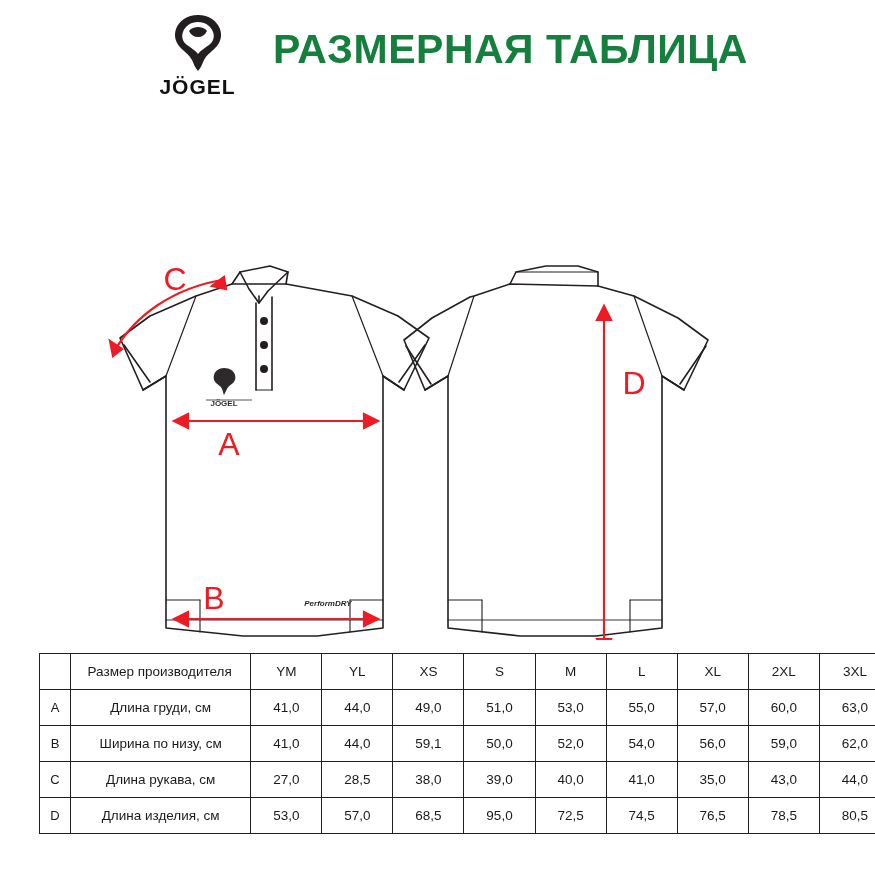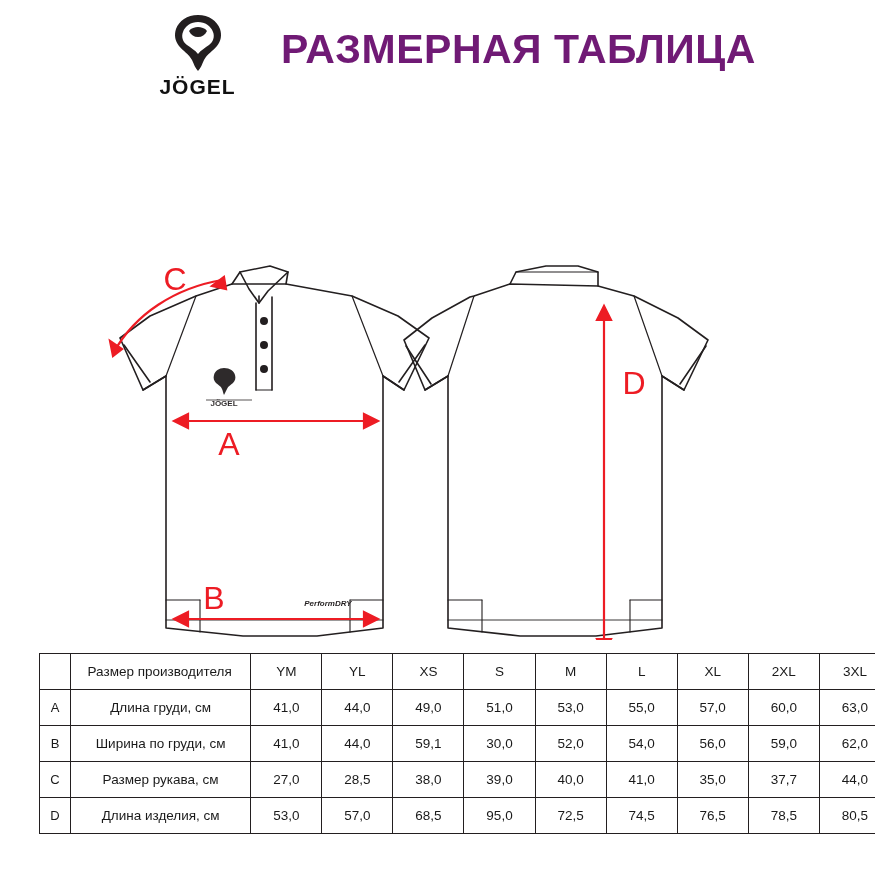--- a/index.html
+++ b/index.html
@@ -38,22 +38,22 @@
     font-size: 21px;
     letter-spacing: 1px;
     color: #111;
     margin-top: 2px;
   }
   .title {
     font-family: "Liberation Sans", sans-serif;
     font-weight: bold;
     font-size: 41px;
     letter-spacing: 0.5px;
-    color: #701a75;
-    margin-left: 36px;
+    color: #15803d;
+    margin-left: 28px;
     margin-top: -12px;
     white-space: nowrap;
   }
 
   
   .illustration {
     position: relative;
     width: 875px;
     height: 540px;
   }
@@ -236,43 +236,43 @@
         <td>51,0</td>
         <td>53,0</td>
         <td>55,0</td>
         <td>57,0</td>
         <td>60,0</td>
         <td>63,0</td>
       </tr>
 
       <tr>
         <td class="col-letter">B</td>
-        <td class="col-param">Ширина по груди, см</td>
+        <td class="col-param">Ширина по низу, см</td>
         <td>41,0</td>
         <td>44,0</td>
         <td>59,1</td>
-        <td>30,0</td>
+        <td>50,0</td>
         <td>52,0</td>
         <td>54,0</td>
         <td>56,0</td>
         <td>59,0</td>
         <td>62,0</td>
       </tr>
 
       <tr>
         <td class="col-letter">C</td>
-        <td class="col-param">Размер рукава, см</td>
+        <td class="col-param">Длина рукава, см</td>
         <td>27,0</td>
         <td>28,5</td>
         <td>38,0</td>
         <td>39,0</td>
         <td>40,0</td>
         <td>41,0</td>
         <td>35,0</td>
-        <td>37,7</td>
+        <td>43,0</td>
         <td>44,0</td>
       </tr>
 
       <tr>
         <td class="col-letter">D</td>
         <td class="col-param">Длина изделия, см</td>
         <td>53,0</td>
         <td>57,0</td>
         <td>68,5</td>
         <td>95,0</td>

